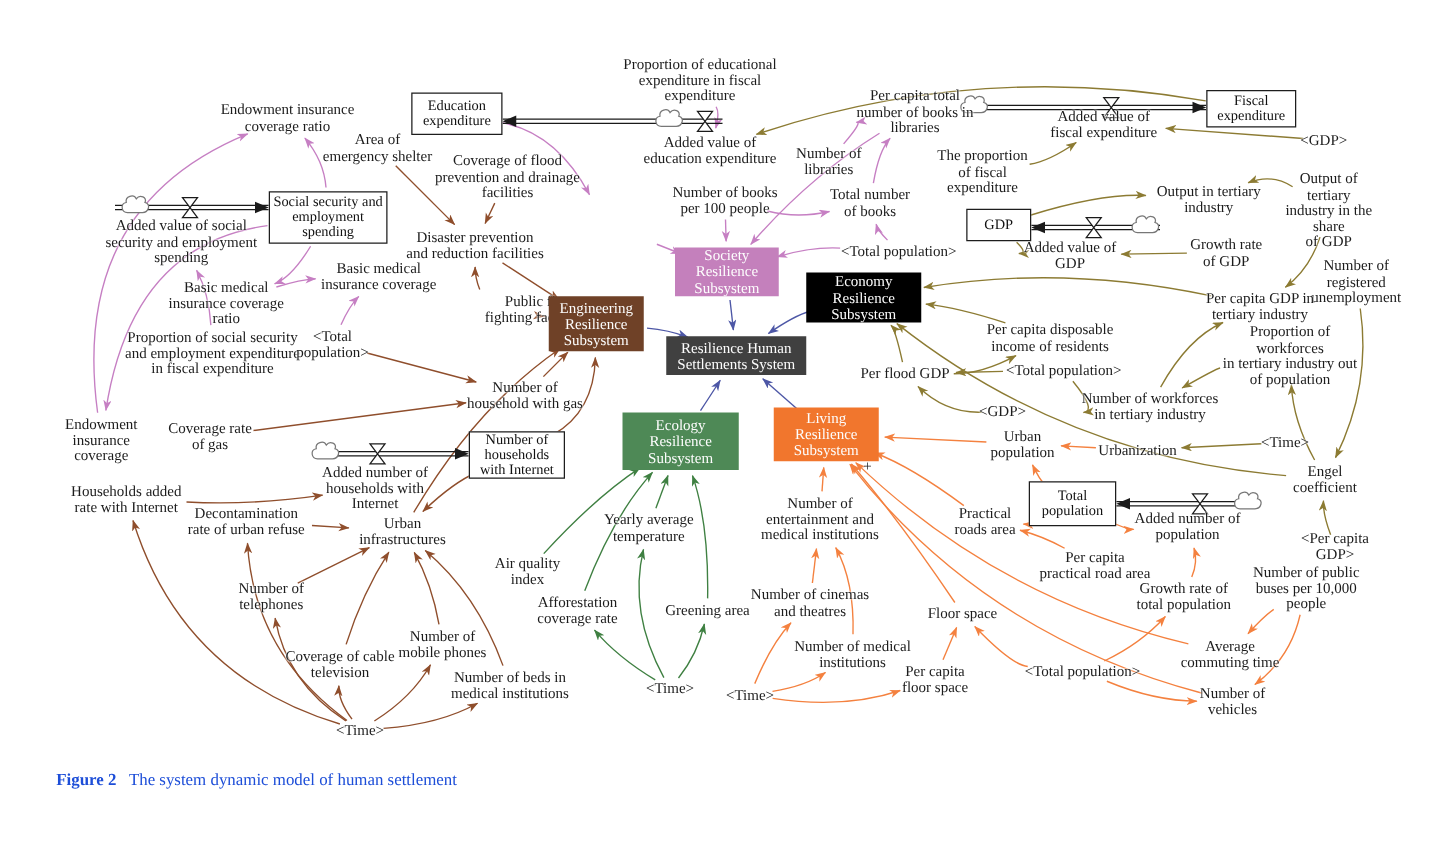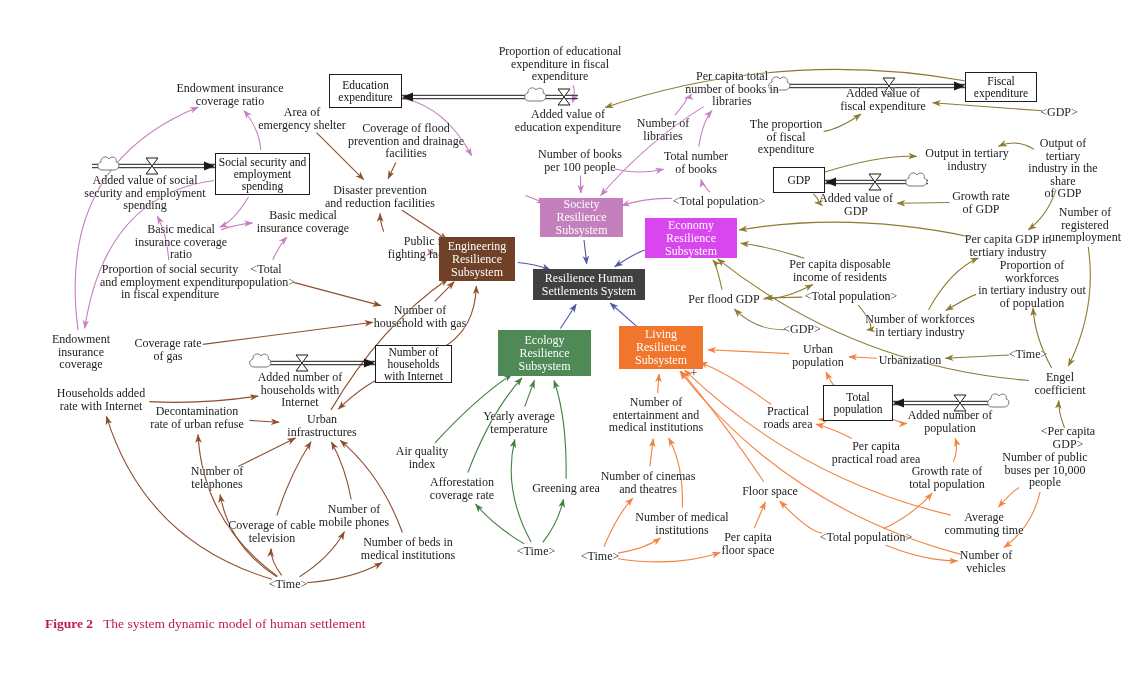--- a/index.html
+++ b/index.html
@@ -8,21 +8,21 @@
   #diagram{position:absolute;inset:0;}
   #edge-svg{position:absolute;left:0;top:0;}
   .var-label{position:absolute;transform:translate(-50%,-50%);text-align:center;
     font-size:12px;line-height:12.5px;white-space:pre-line;color:#1c1c1c;
     text-shadow:0 0 2px #fff,0 0 2px #fff,0 0 1px #fff;pointer-events:none;}
   .stock-box{position:absolute;background:#fff;border:1.4px solid #1d1d1d;
     display:flex;align-items:center;justify-content:center;text-align:center;
     font-size:11.5px;line-height:12px;white-space:pre-line;color:#111;box-sizing:border-box;}
   .sub-box{position:absolute;display:flex;align-items:center;justify-content:center;
     text-align:center;font-size:12px;line-height:13px;white-space:pre-line;color:#fdfdfd;box-sizing:border-box;}
-  .caption{position:absolute;left:45px;top:616px;font-size:13.5px;color:#be185d;}
+  .caption{position:absolute;left:45px;top:616px;font-size:13.5px;color:#1d4ed8;}
   .caption b{margin-right:10px;}
 </style>
 </head>
 <body>
 
 <div class="page">
   <div id="diagram">
       <svg id="edge-svg" width="1146" height="681">
         <defs>
           <marker id="arr-pink" markerWidth="9" markerHeight="7" refX="7.5" refY="3" orient="auto">
@@ -330,21 +330,21 @@
 expenditure</div>
       <div class="stock-box" style="left: 773px; top: 167px; width: 52px; height: 26px;">GDP</div>
       <div class="stock-box" style="left: 375px; top: 345px; width: 77px; height: 38px;">Number of
 households
 with Internet</div>
       <div class="stock-box" style="left: 823px; top: 385px; width: 70px; height: 36px;">Total
 population</div>
       <div class="sub-box" style="left: 540px; top: 198px; width: 83px; height: 39px; background: rgb(196, 128, 188);">Society
 Resilience
 Subsystem</div>
-      <div class="sub-box" style="left: 645px; top: 218px; width: 92px; height: 40px; background: #d946ef;">Economy
+      <div class="sub-box" style="left: 645px; top: 218px; width: 92px; height: 40px; background: #000000;">Economy
 Resilience
 Subsystem</div>
       <div class="sub-box" style="left: 439px; top: 237px; width: 76px; height: 44px; background: rgb(111, 65, 39);">Engineering
 Resilience
 Subsystem</div>
       <div class="sub-box" style="left: 533px; top: 269px; width: 112px; height: 31px; background: #404040;">Resilience Human
 Settlements System</div>
       <div class="sub-box" style="left: 498px; top: 330px; width: 93px; height: 46px; background: rgb(78, 137, 86);">Ecology
 Resilience
 Subsystem</div>

